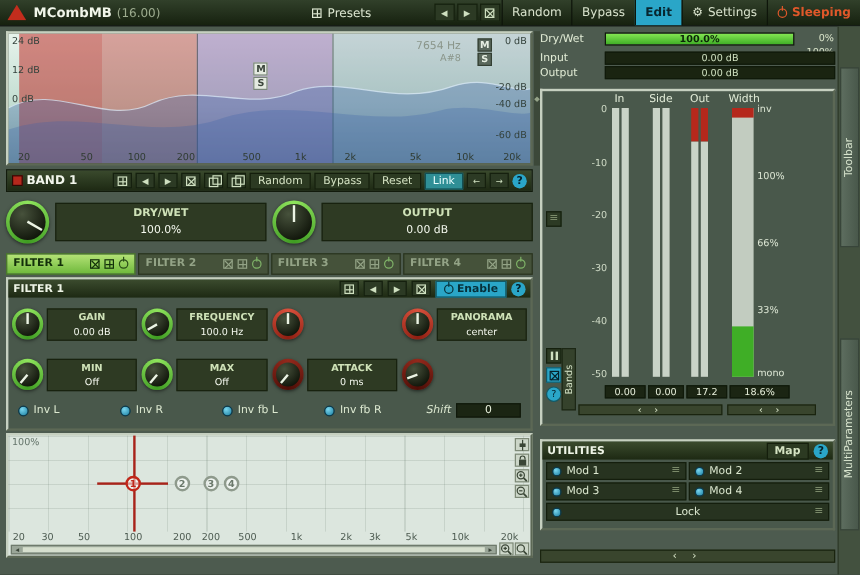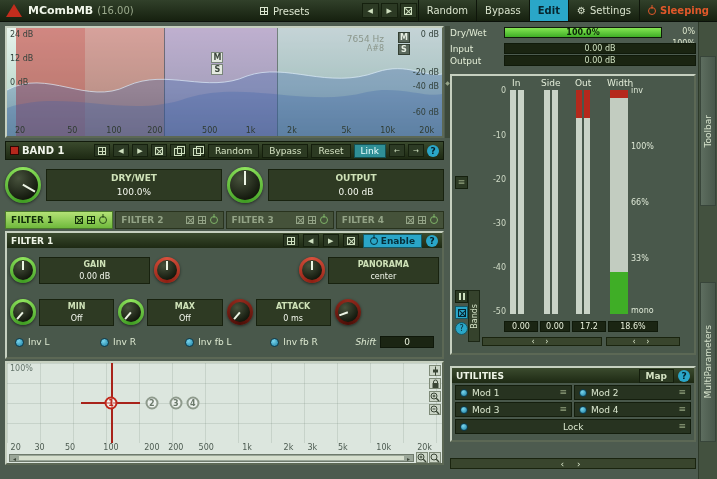--- a/index.html
+++ b/index.html
@@ -330,20 +330,31 @@
             <div class="cap">
               <div class="ptr" style="--a:0deg;"></div>
             </div>
           </div>
         <div class="kbox">
             <div class="klabel">GAIN</div>
             <div class="kvalue">0.00 dB</div>
           </div>
       </div>
       <div class="fcell">
+        <div class="knob g k26">
+            <div class="cap">
+              <div class="ptr" style="--a:-120deg;"></div>
+            </div>
+          </div>
+        <div class="kbox">
+            <div class="klabel">FREQUENCY</div>
+            <div class="kvalue">100.0 Hz</div>
+          </div>
+      </div>
+      <div class="fcell">
         <div class="knob r k26">
             <div class="cap">
               <div class="ptr" style="--a:0deg;"></div>
             </div>
           </div>
       </div>
       <div class="fcell">
         <div class="knob r k26">
             <div class="cap">
               <div class="ptr" style="--a:0deg;"></div>

